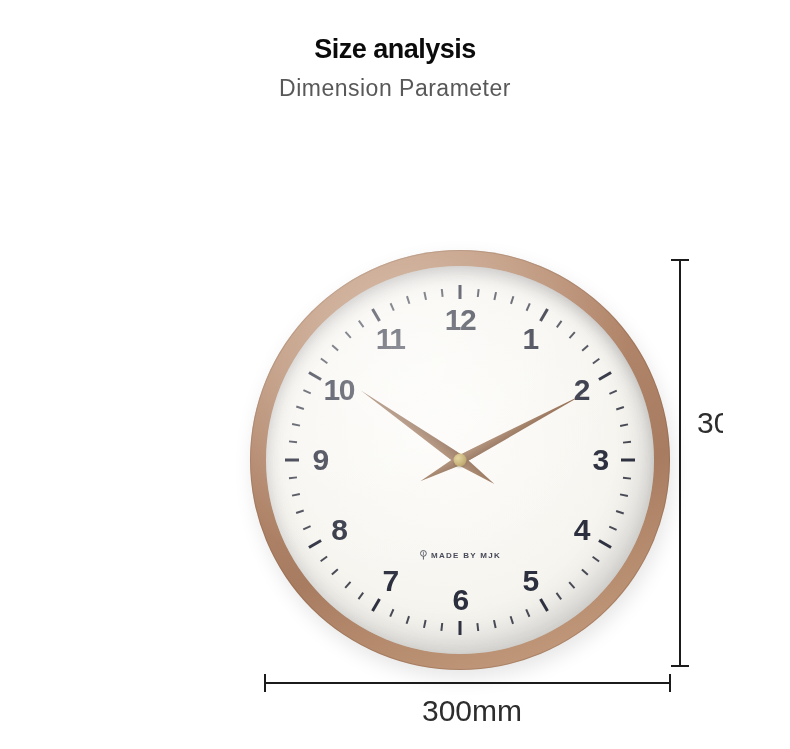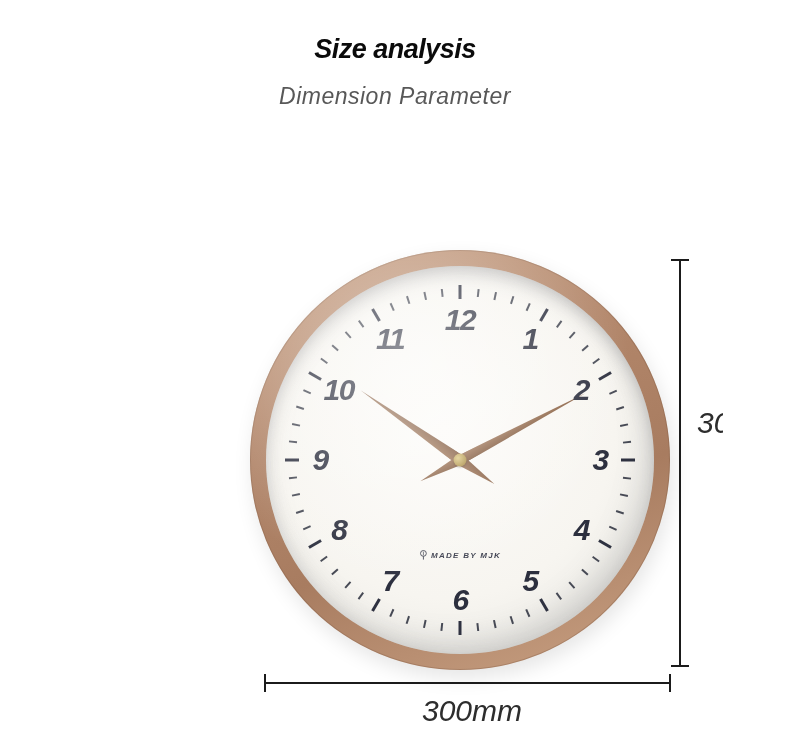--- a/index.html
+++ b/index.html
@@ -1,33 +1,32 @@
 <!DOCTYPE html>
 <html><head>
 <meta charset="utf-8">
 <style>
   * { margin:0; padding:0; box-sizing:border-box; }
   html,body { background:#fff; }
   .page {
     position:relative; width:656px; height:749px; margin:0 auto;
     background:#ffffff; overflow:hidden;
     font-family:"Liberation Sans","DejaVu Sans",sans-serif;
-    font-style:italic;
   }
 
   
   .title {
     position:absolute; top:34px; left:0; width:100%;
     text-align:center; font-size:27px; font-weight:bold;
     letter-spacing:-0.5px; color:#0b0b0b;
   }
   .subtitle {
     position:absolute; top:75px; left:0; width:100%;
     text-align:center; font-size:23px; font-weight:normal;
-    letter-spacing:0.5px; color:#585858;margin-top:8px;
+    letter-spacing:0.5px; color:#585858;
   }
   .disclaimer {
     position:absolute; top:112px; left:95px; width:575px;
     font-size:14px; font-weight:bold; line-height:21px;
     letter-spacing:-0.2px; color:#9b9b9b; text-align:left;
   }
 
   
   .clock {
     position:absolute; left:183px; top:250px; width:420px; height:420px;

